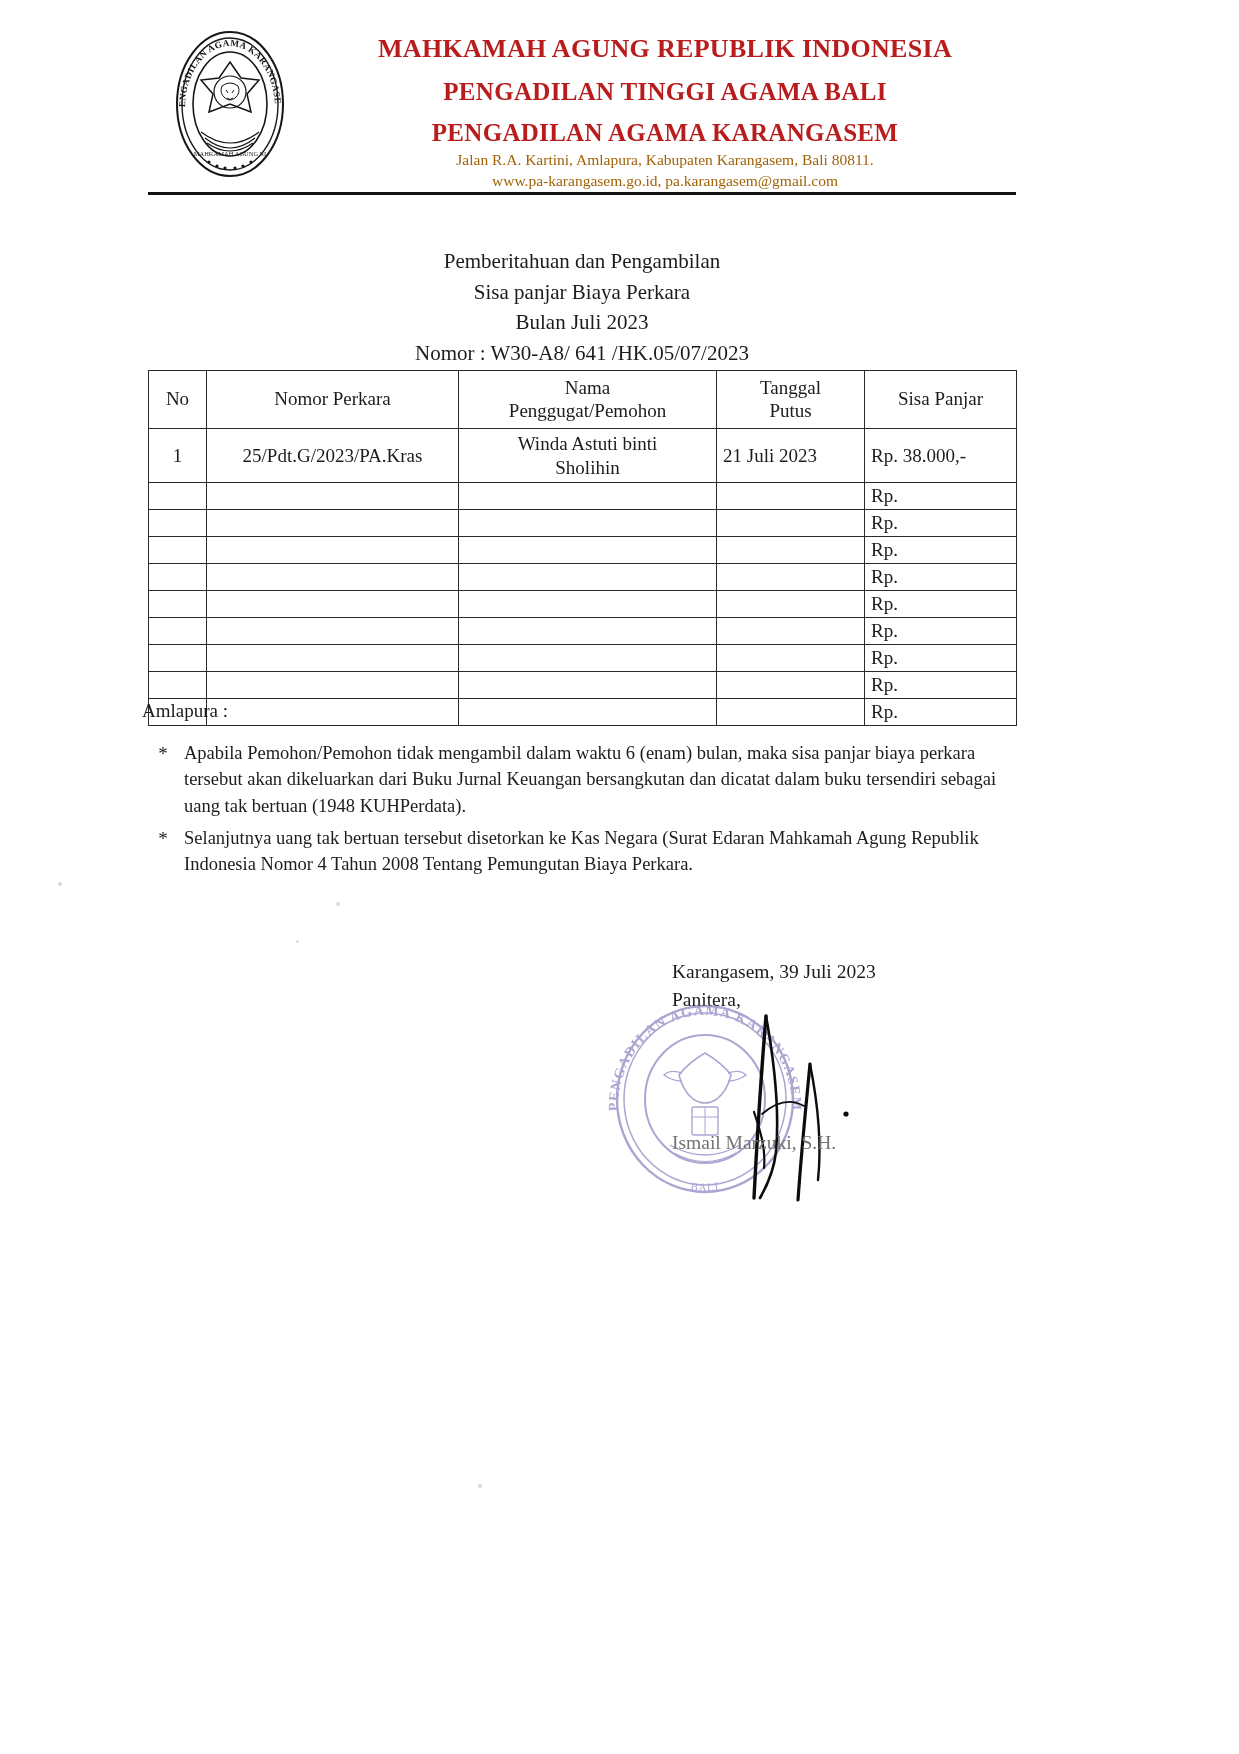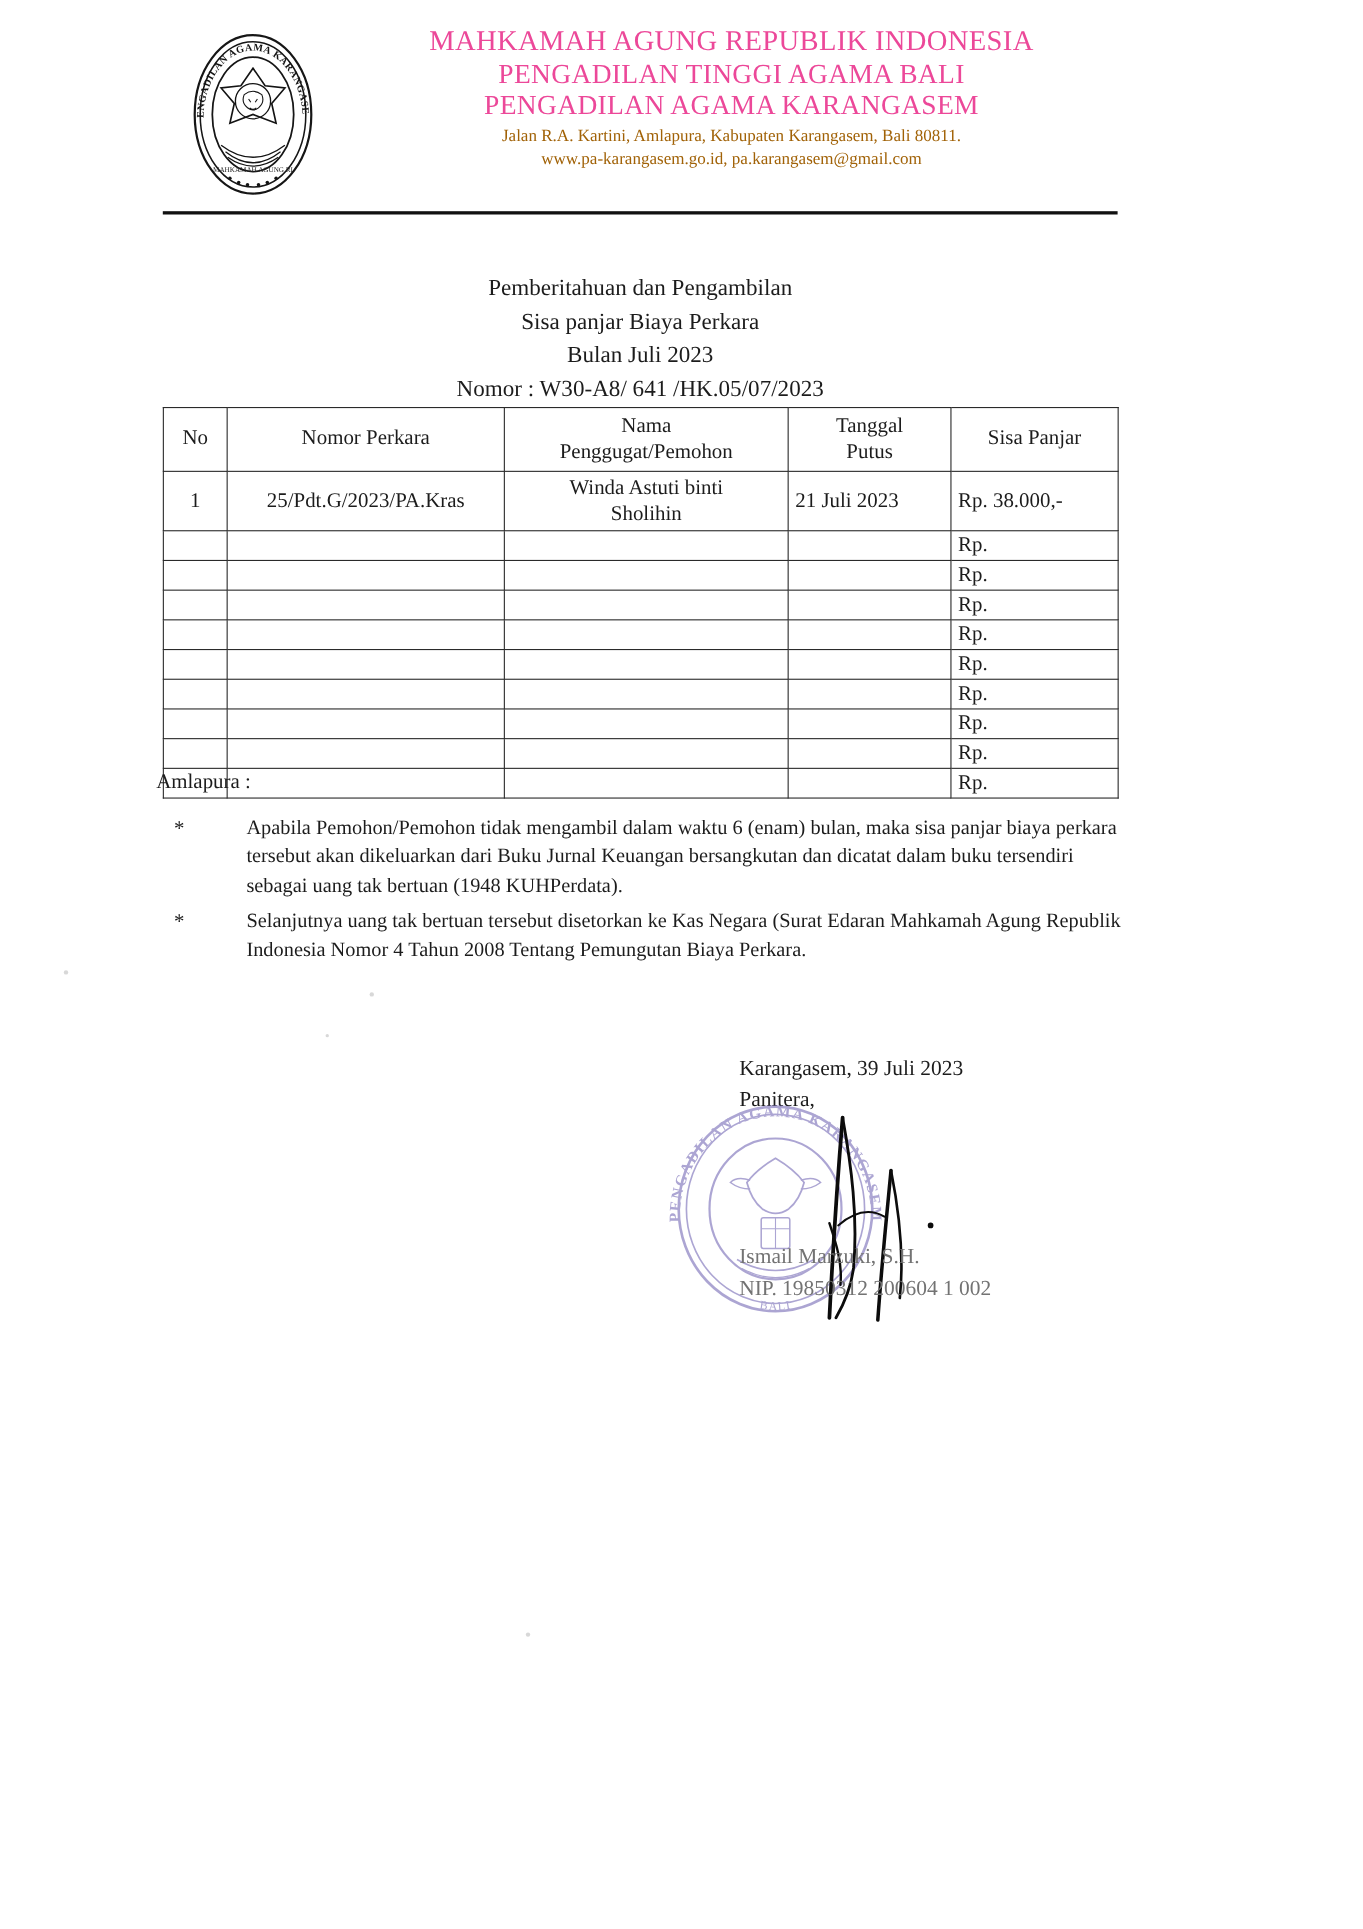--- a/index.html
+++ b/index.html
@@ -27,24 +27,25 @@
     width: 130px; height: 172px;
   }
   .kop-text {
     position: absolute;
     left: 300px; top: 22px;
     width: 730px;
     text-align: center;
   }
   .kop-line1, .kop-line2, .kop-line3, .kop-line4 {
     font-family: "Liberation Serif", "DejaVu Serif", serif;
-    font-weight: normal;
+    font-weight: bold;
     letter-spacing: 0.3px;
     line-height: 1.18;
-    color: #ec4899;
+    color: #b91c1c;
+    margin-top: 12px;
   }
   .kop-line1 { font-size: 26px; }
   .kop-line2 { font-size: 25.5px; }
   .kop-line3 { font-size: 25px; }
   .kop-line4 { font-size: 25px; }
   .kop-addr1, .kop-addr2 {
     font-size: 15.5px;
     line-height: 1.35;
     color: #a16207;
     margin-top: 2px;
@@ -127,21 +128,20 @@
     text-align: center;
     padding-top: 3px;
     color: #1c1c1c;
   }
   .note .ntext {
     flex: 1;
     font-size: 18.5px;
     line-height: 1.42;
     color: #1c1c1c;
     text-align: left;
-    margin-left: 40px;
   }
 
   
   .sig-block {
     position: absolute;
     left: 672px; top: 958px;
     width: 330px;
     text-align: left;
     font-size: 19.5px;
     line-height: 1.45;
@@ -391,19 +391,18 @@
       <path d="M92 62 C 88 104, 84 142, 80 198" stroke-width="3.2"></path>
       <path d="M92 62 C 100 102, 104 140, 100 178" stroke-width="2.4"></path>
       <path d="M44 112 C 58 100, 72 96, 86 104" stroke-width="1.8"></path>
       <circle cx="128" cy="112" r="2.6" fill="#0c0c0c" stroke="none"></circle>
     </g>
   </svg>
 </div>
 
 <div class="sig-name-block">
   <div>Ismail Marzuki, S.H.</div>
-  <div>NIP. 19850312 200604 1 002</div>
 </div>
 
 <div class="speck" style="left:58px; top:882px; width:4px; height:4px;"></div>
 <div class="speck" style="left:336px; top:902px; width:4px; height:4px;"></div>
 <div class="speck" style="left:296px; top:940px; width:3px; height:3px;"></div>
 <div class="speck" style="left:478px; top:1484px; width:4px; height:4px;"></div>
 
 </body></html>

